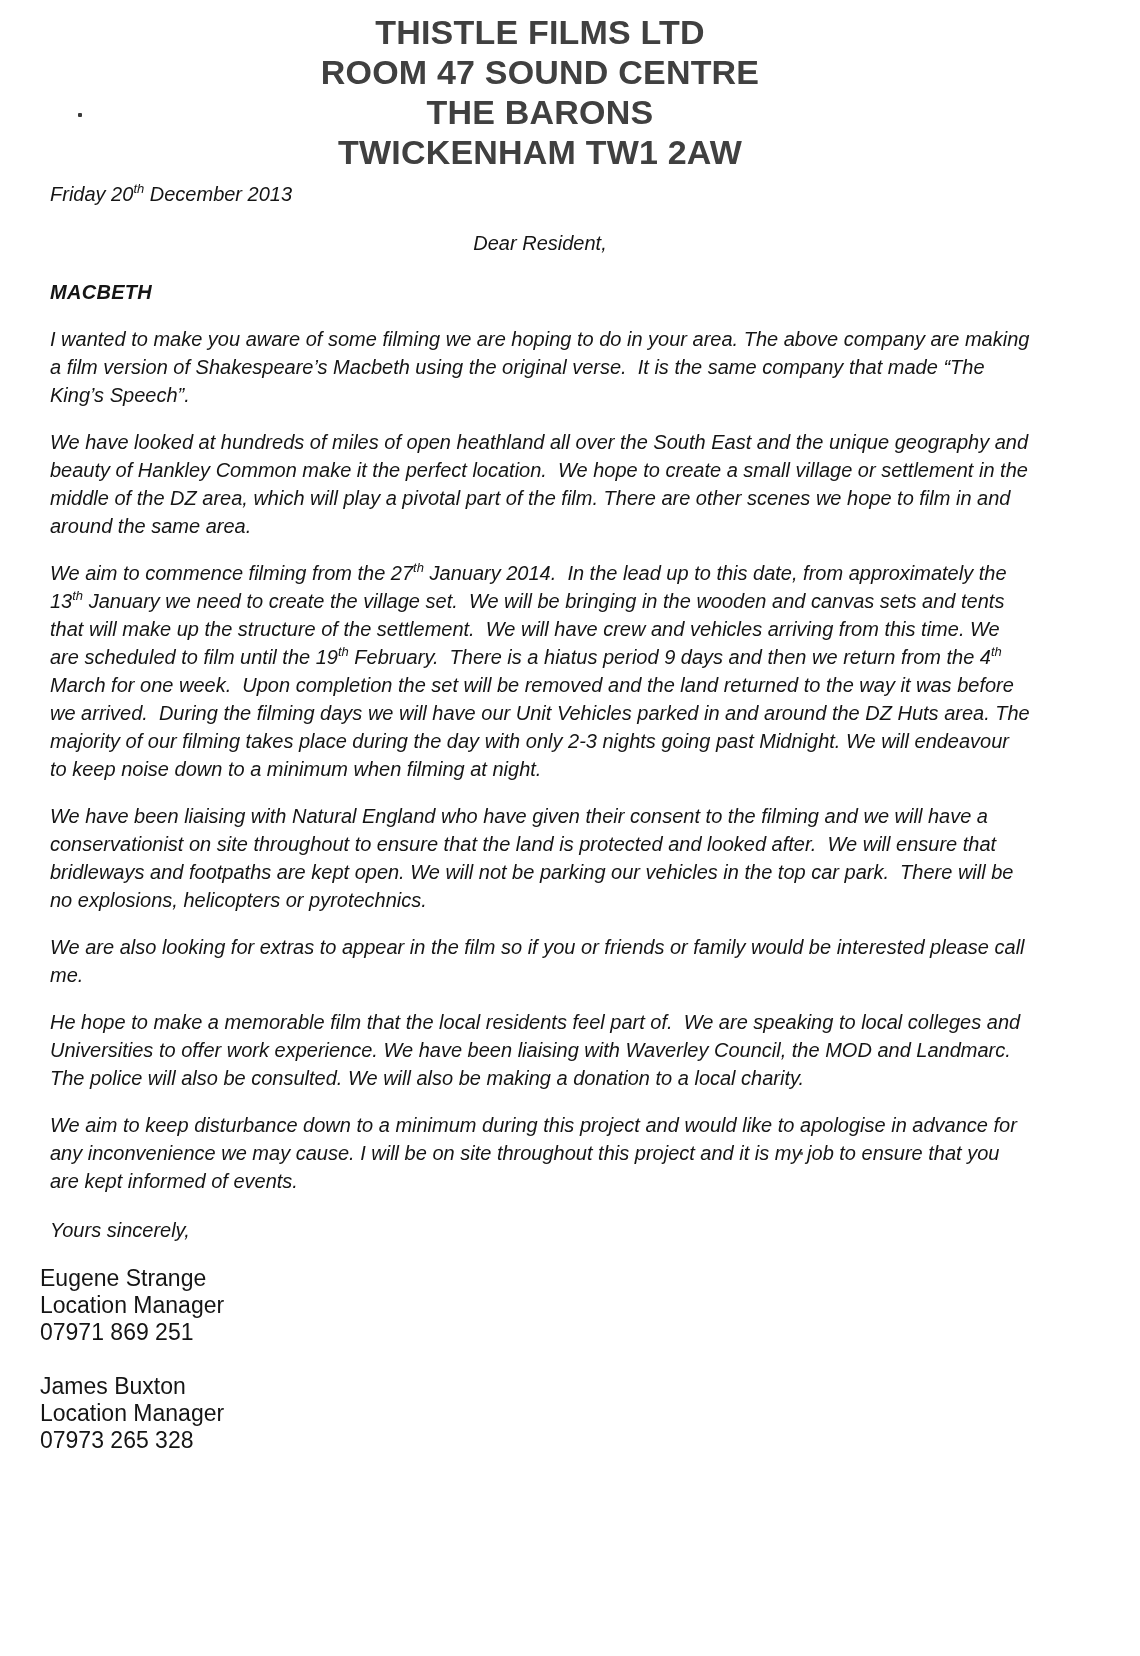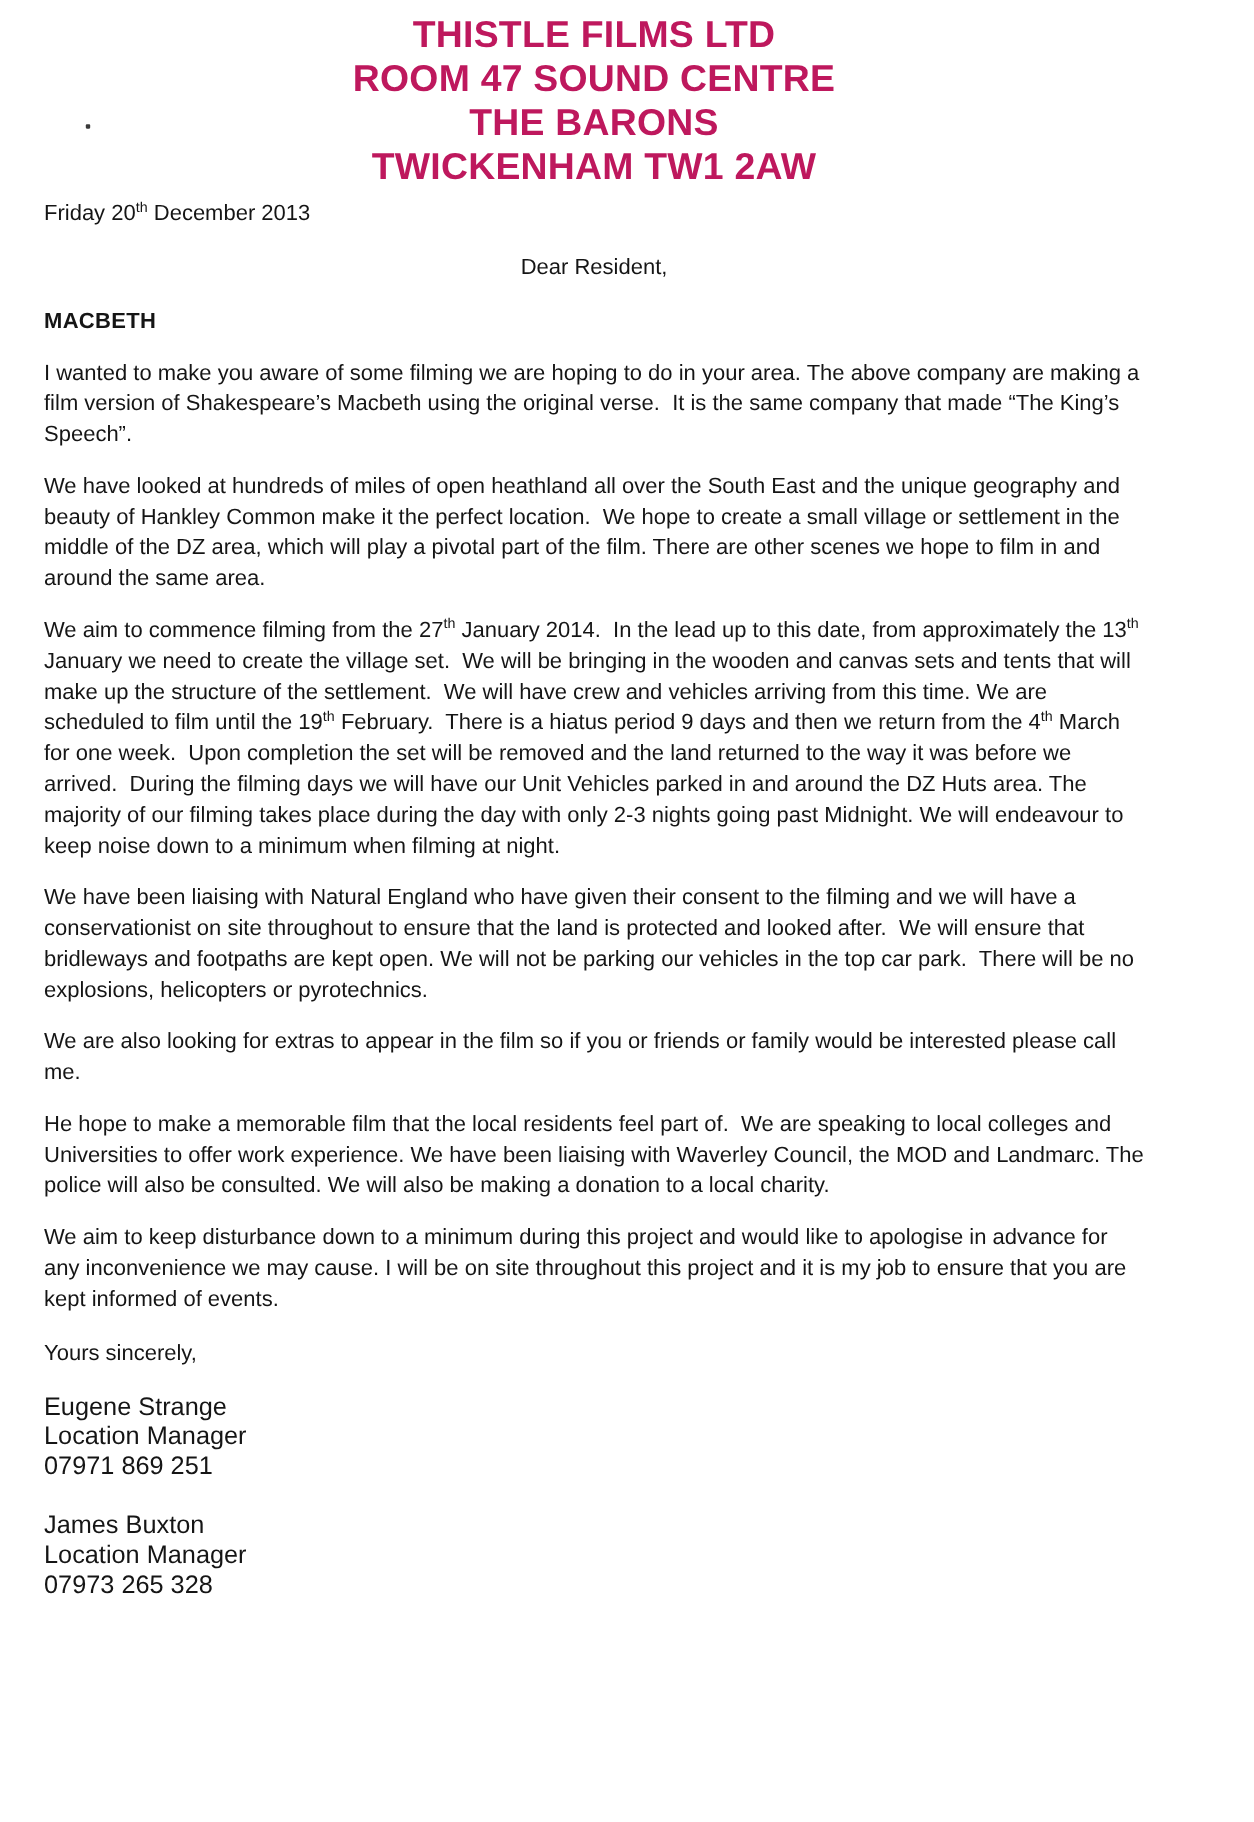--- a/index.html
+++ b/index.html
@@ -13,24 +13,24 @@
     padding: 12px 100px 0 40px;
     font-family: "Liberation Sans", sans-serif;
     color: #151515;
     overflow: hidden;
   }
   .letterhead {
     text-align: center;
     font-weight: 700;
     font-size: 34px;
     line-height: 40px;
-    color: #be185d;
+    color: #404040;
     letter-spacing: 0.2px;
   }
-  p { margin: 0; }
+  p { margin: 10px; font-style: italic; }
   .body-text {
     font-size: 20px;
     line-height: 28px;
     white-space: pre-wrap;
   }
   .date-line   { margin-top: 8px; }
   .salutation  { margin-top: 21px; text-align: center; }
   .subject     { margin-top: 21px; font-weight: 700; letter-spacing: 0.3px; }
   .para        { margin-top: 19px; }
   .justify     { text-align: justify; white-space: normal; }

